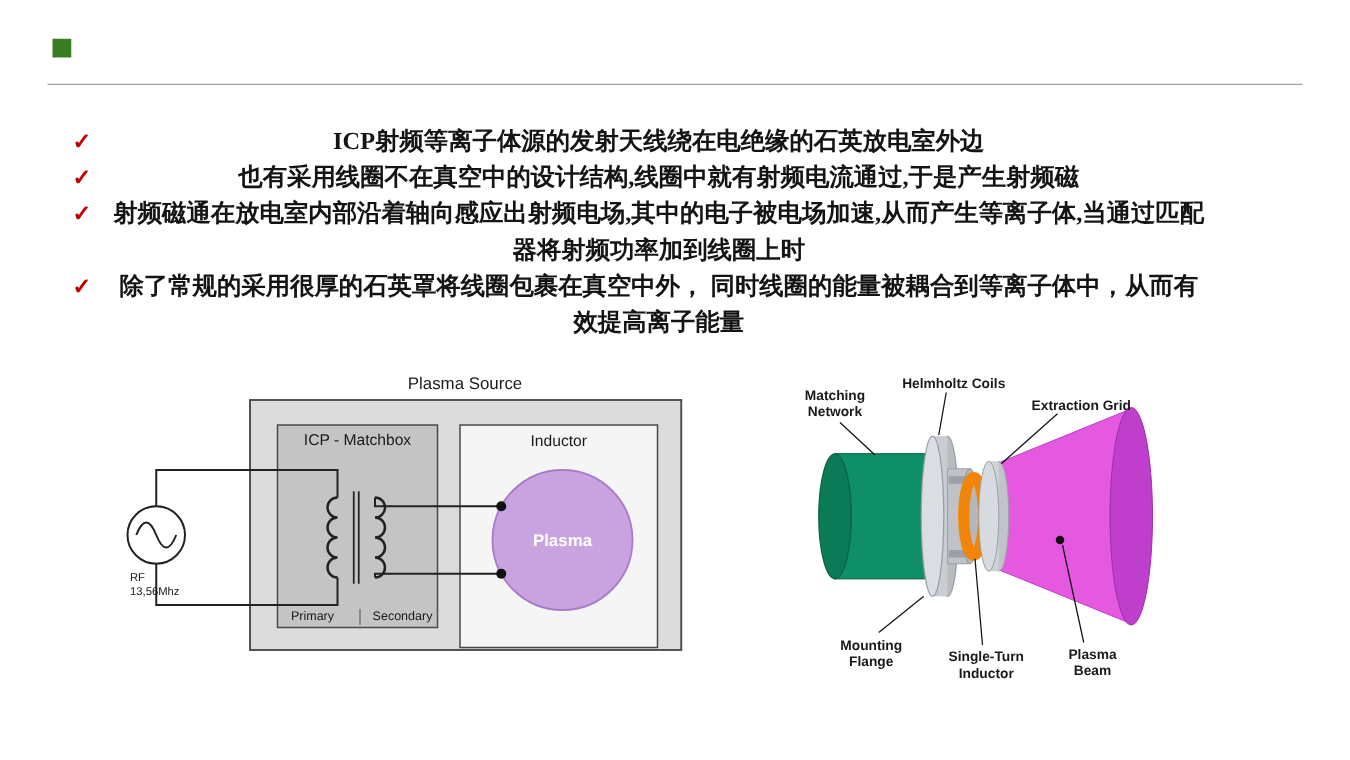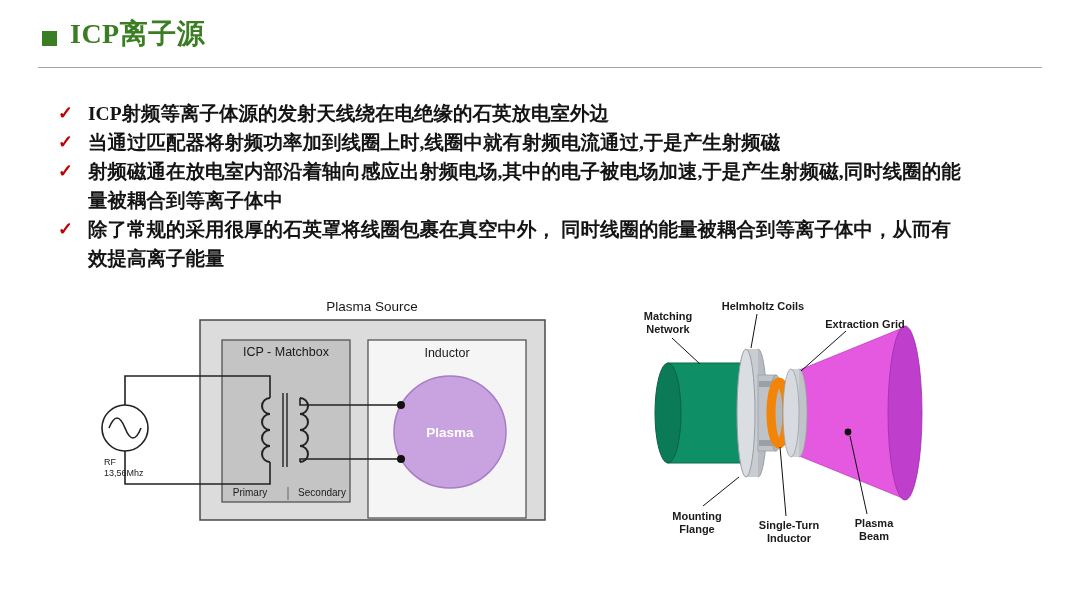--- a/index.html
+++ b/index.html
@@ -15,53 +15,52 @@
     font-family:"Liberation Serif","DejaVu Serif",serif;
     font-size:28px; font-weight:700; color:#3b7d23; letter-spacing:0.5px;
   }
   .header-rule{position:absolute; left:38px; top:67px; width:1004px; height:1px; background:#9aa89a;}
   
   .bullets{position:absolute; left:58px; top:99px; width:908px;
     font-family:"Liberation Serif","DejaVu Serif",serif;
     font-size:19.5px; line-height:29px; color:#141414; font-weight:600;}
   .bullet-item{display:flex; align-items:flex-start;}
   .check{flex:0 0 30px; color:#c00000; font-weight:700; font-size:18px;}
-  .bullet-text{flex:1;}
+  .bullet-text{flex:1;text-align:center;}
   
   .left-svg{position:absolute; left:95px; top:292px;}
   .right-svg{position:absolute; left:615px; top:292px;}
   svg text{font-family:"Liberation Sans","DejaVu Sans",sans-serif; fill:#1a1a1a;}
   .svg-caption{font-size:13.5px;}
   .svg-box-label{font-size:12.5px;}
   .svg-small{font-size:10px;}
   .svg-tiny{font-size:9px;}
   .plasma-text{font-size:13.5px; font-weight:700; fill:#ffffff;}
   .callout{font-size:11px; font-weight:700;}
 </style>
 </head>
 <body>
 
 <div class="slide">
 
   <span class="bullet-square"></span>
-  <h1 class="page-title">ICP离子源</h1>
   <div class="header-rule"></div>
 
   <div class="bullets">
     <div class="bullet-item">
       <span class="check">✓</span>
       <span class="bullet-text">ICP射频等离子体源的发射天线绕在电绝缘的石英放电室外边</span>
     </div>
     <div class="bullet-item">
       <span class="check">✓</span>
-      <span class="bullet-text">当通过匹配器将射频功率加到线圈上时,线圈中就有射频电流通过,于是产生射频磁</span>
+      <span class="bullet-text">也有采用线圈不在真空中的设计结构,线圈中就有射频电流通过,于是产生射频磁</span>
     </div>
     <div class="bullet-item">
       <span class="check">✓</span>
-      <span class="bullet-text">射频磁通在放电室内部沿着轴向感应出射频电场,其中的电子被电场加速,于是产生射频磁,同时线圈的能量被耦合到等离子体中</span>
+      <span class="bullet-text">射频磁通在放电室内部沿着轴向感应出射频电场,其中的电子被电场加速,从而产生等离子体,当通过匹配器将射频功率加到线圈上时</span>
     </div>
     <div class="bullet-item">
       <span class="check">✓</span>
       <span class="bullet-text">除了常规的采用很厚的石英罩将线圈包裹在真空中外， 同时线圈的能量被耦合到等离子体中，从而有效提高离子能量</span>
     </div>
   </div>
 
   <svg class="left-svg" width="470" height="250" viewBox="95 292 470 250">
 
     <text class="svg-caption" x="372" y="311" text-anchor="middle">Plasma Source</text>

